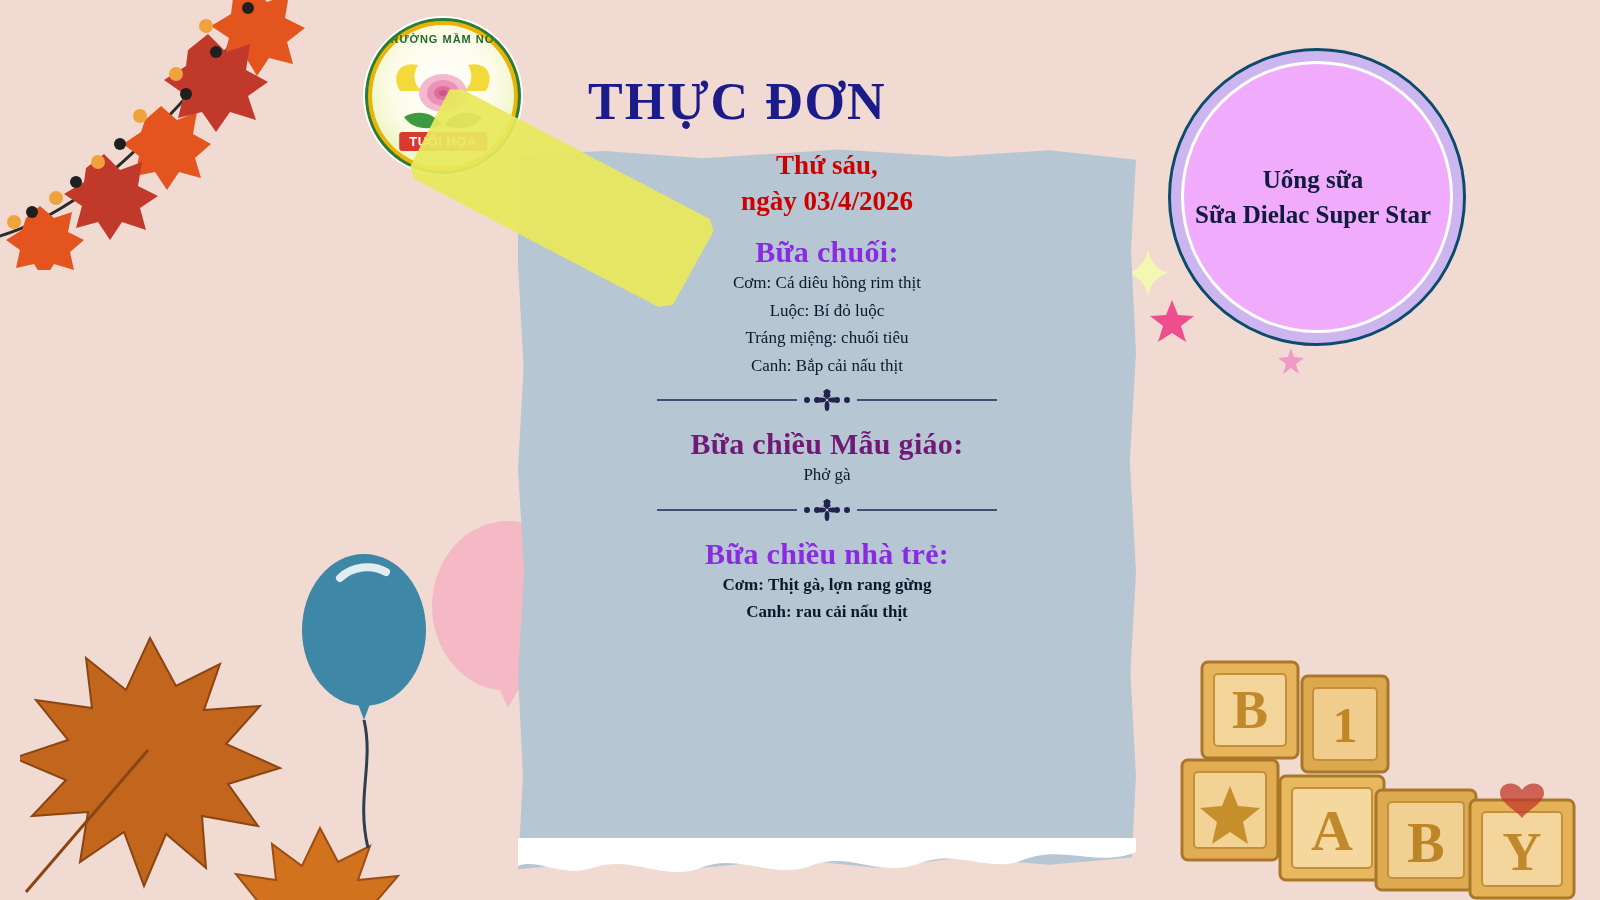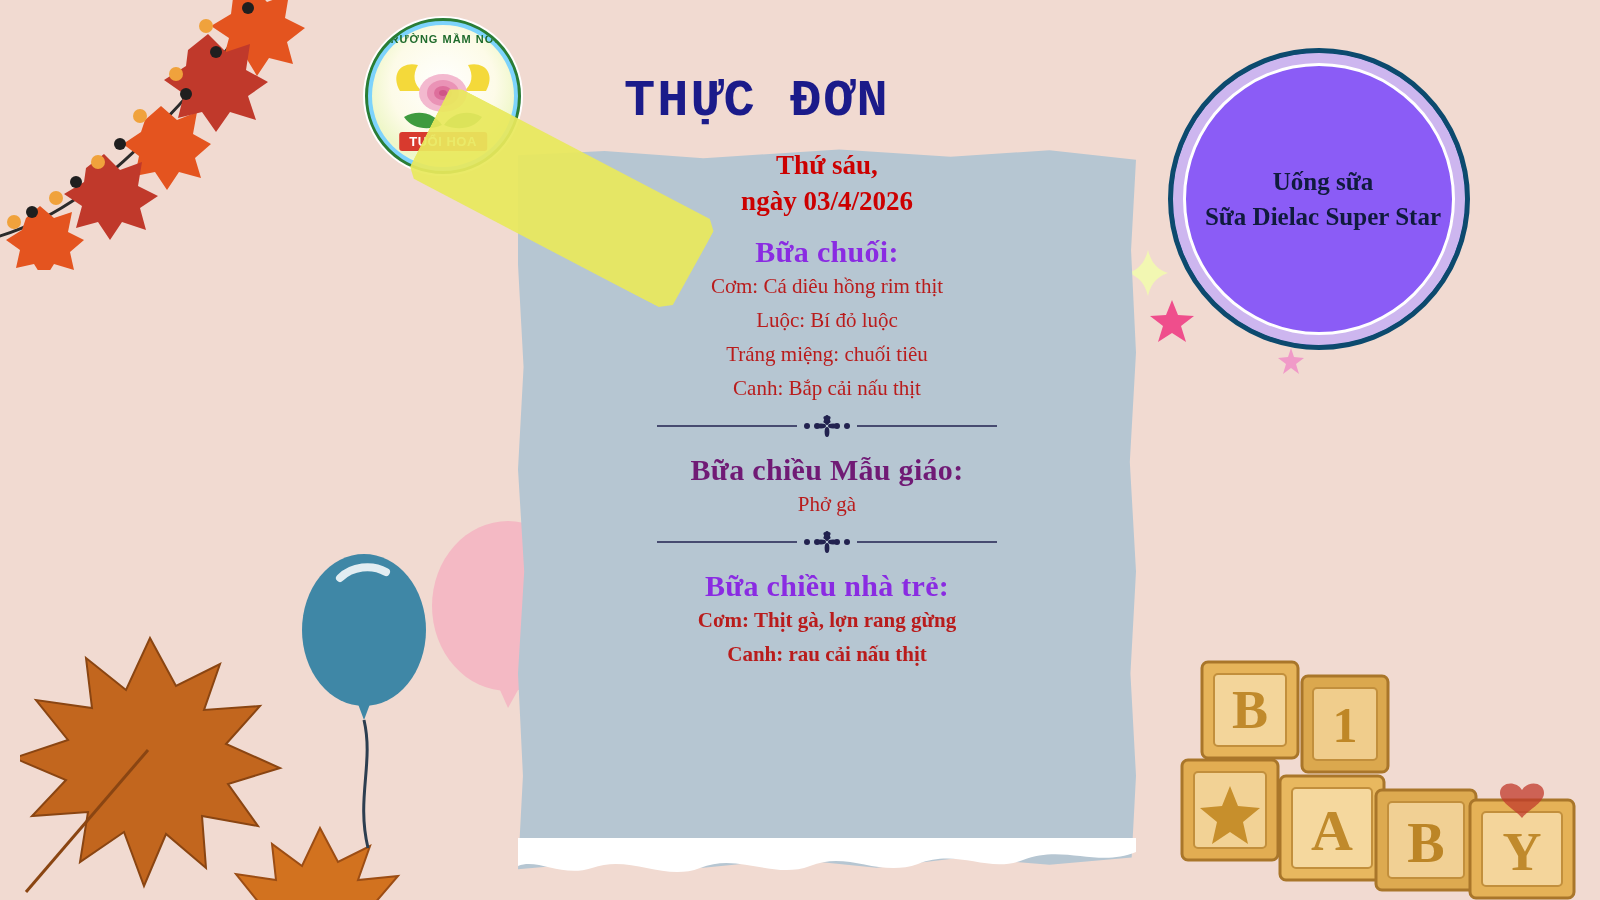--- a/index.html
+++ b/index.html
@@ -41,21 +41,21 @@
   }
 
   
   .logo {
     position: absolute;
     left: 365px;
     top: 18px;
     width: 150px;
     height: 150px;
     border-radius: 50%;
-    background: #7dd3fc;
+    background: #eab308;
     border: 3px solid #2a7d35;
     box-shadow: 0 0 0 2px #fff;
     overflow: hidden;
   }
   .logo-inner {
     position: absolute;
     inset: 4px;
     border-radius: 50%;
     background: radial-gradient(circle at 50% 42%, #ffffff 0%, #fdfbe8 48%, #eef7c8 70%, #ffffff 100%);
   }
@@ -102,23 +102,23 @@
     top: 22px;
     font-family: "Liberation Sans", sans-serif;
     font-size: 28px;
     letter-spacing: 1px;
     color: #111;
     font-weight: 500;
     white-space: nowrap;
   }
   .doc-title {
     position: absolute;
-    left: 624px;
+    left: 588px;
     top: 72px;
-    font-family: Liberation Mono, monospace;
+    font-family: Liberation Serif, serif;
     font-size: 52px;
     font-weight: 900;
     color: #1b1b8a;
     letter-spacing: 2px;
     white-space: nowrap;
     z-index: 6;
   }
 
   
   .tape {
@@ -181,22 +181,22 @@
     font-size: 30px;
     font-weight: bold;
     color: #8a2be2;
     margin-top: 16px;
     letter-spacing: 0.3px;
   }
   .section-title.alt {
     color: #701a75;
   }
   .dish {
-    font-size: 21px;
-    color: #b91c1c;
+    font-size: 17px;
+    color: #0f172a;
     line-height: 1.62;
   }
   .dish.bold {
     font-weight: bold;
   }
 
   .divider {
     width: 360px;
     margin: 10px auto 4px auto;
     height: 22px;
@@ -204,26 +204,26 @@
   }
 
   
   .circle-note {
     position: absolute;
     left: 1168px;
     top: 48px;
     width: 292px;
     height: 292px;
     border-radius: 50%;
-    background: #8b5cf6;
-    border: 5px solid #0c4a6e;
+    background: #f0abfc;
+    border: 3px solid #0c4a6e;
     box-shadow: inset 0 0 0 10px #cdb6ef, inset 0 0 0 13px #ffffff;
     display: flex;
     align-items: center;
-    justify-content: flex-end;
+    justify-content: flex-start;
     z-index: 3;
   }
   .circle-note .circle-text {
     text-align: center;
     font-size: 25px;
     font-weight: bold;
     color: #101b3d;
     line-height: 1.42;
     padding: 0 24px;
   }

